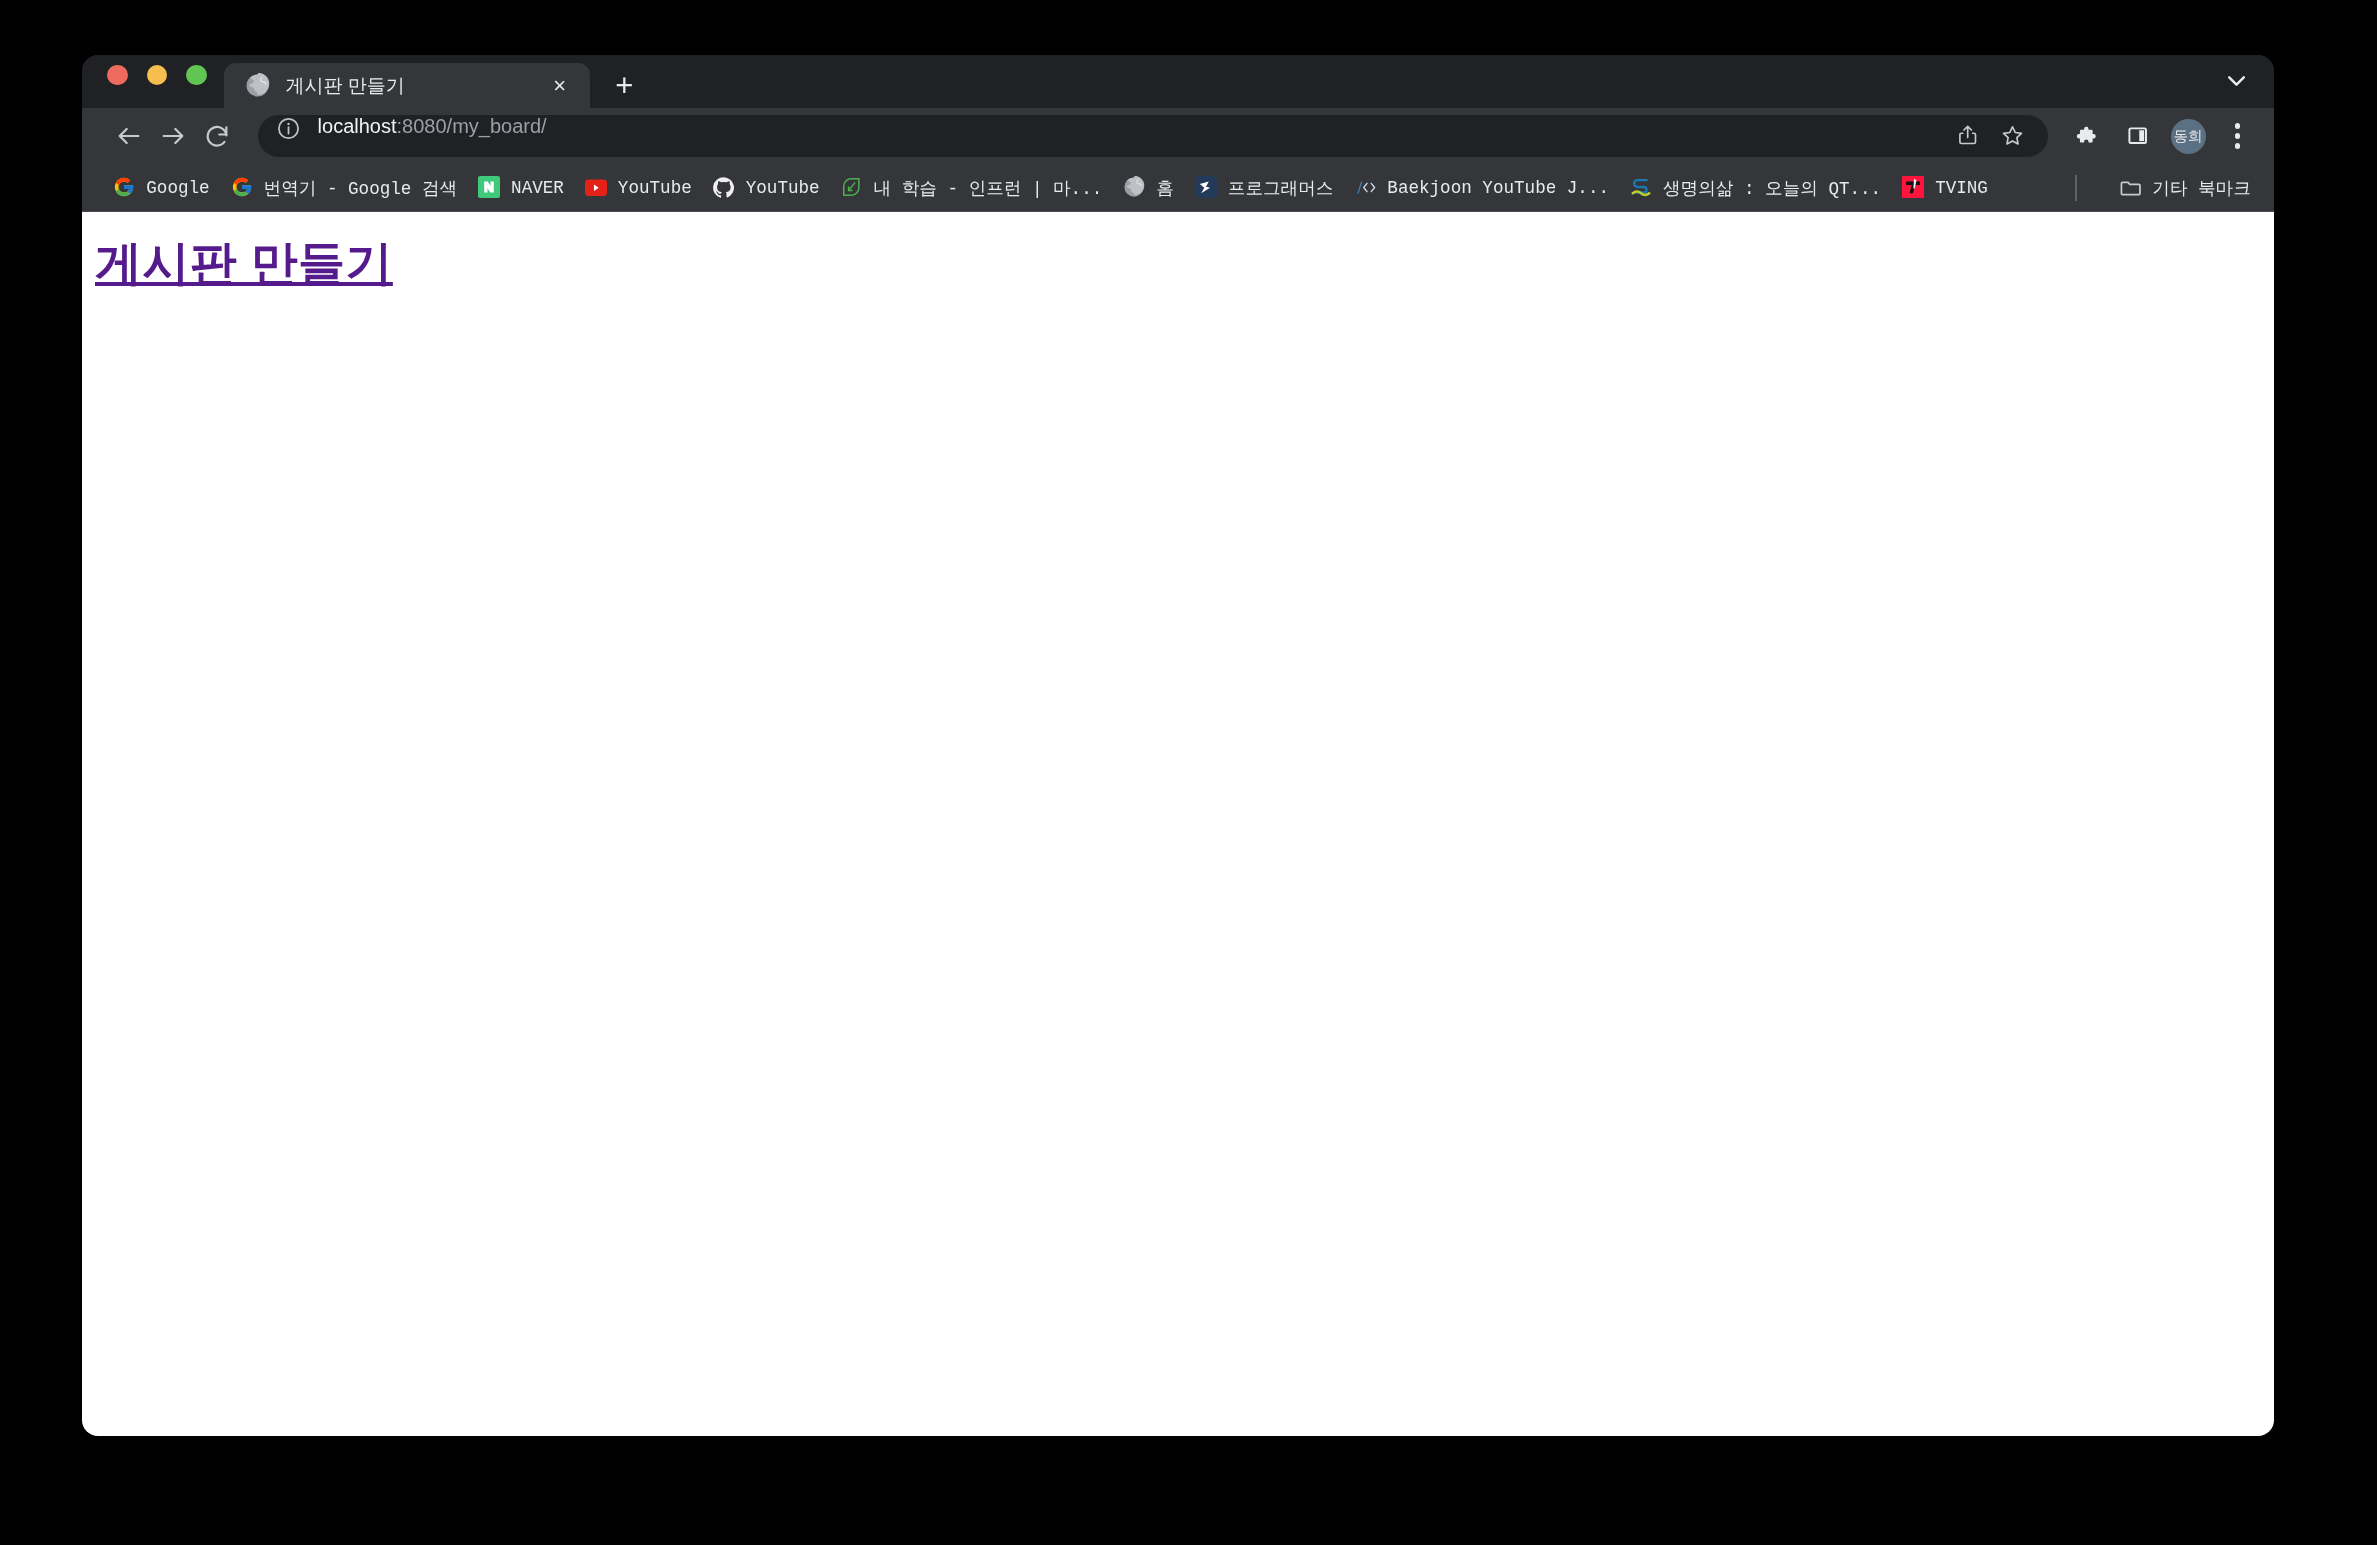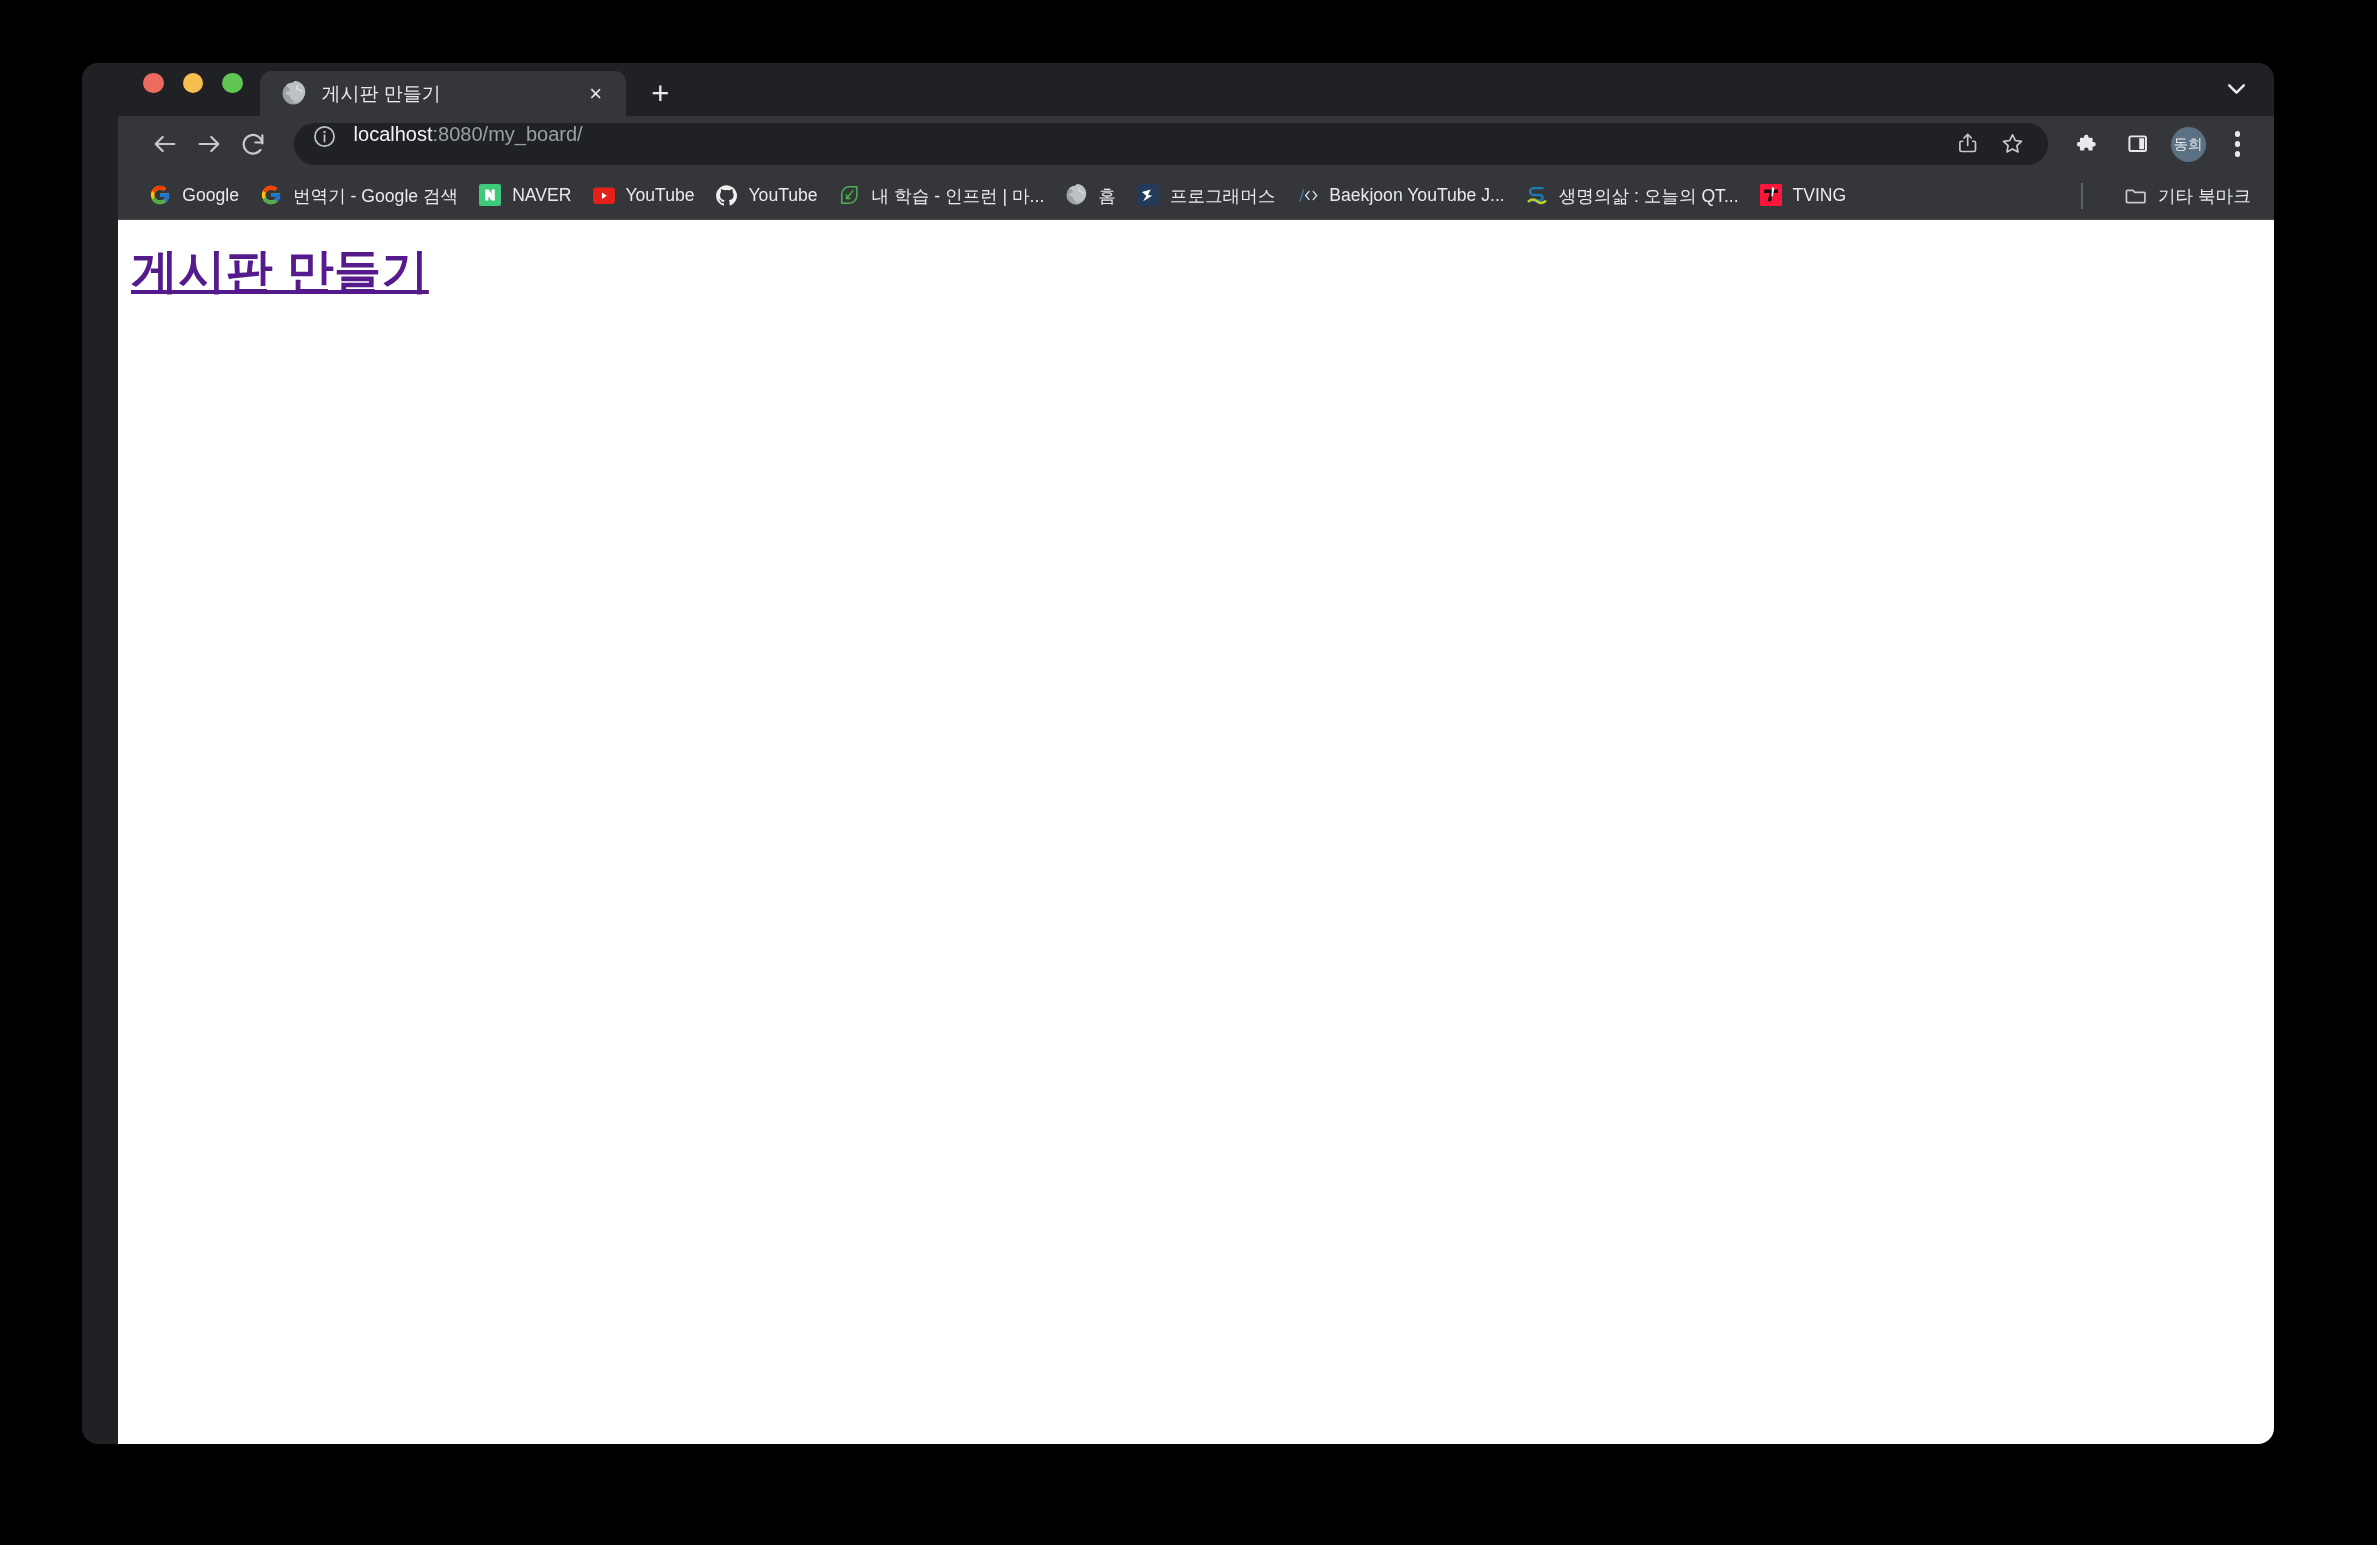--- a/index.html
+++ b/index.html
@@ -6,28 +6,27 @@
   html, body {
     width: 2377px; height: 1546px;
     background: #000000;
     font-family: "Liberation Sans", "DejaVu Sans", sans-serif;
     overflow: hidden;
   }
 
   
   #browser-window {
     position: absolute;
-    left: 82px; top: 63px;
+    left: 82px; top: 55px;
     width: 2192px; height: 1381px;
     background: #202124;
     border-radius: 16px;
     overflow: hidden;
     display: flex;
     flex-direction: column;
-    padding-left: 36px;
   }
 
   
   #tab-strip {
     height: 53px;
     background: #202124;
     position: relative;
     flex: 0 0 auto;
     display: flex;
     align-items: flex-end;
@@ -172,20 +171,21 @@
 
   
   #bookmarks-bar {
     height: 48px;
     background: #35363A;
     display: flex;
     align-items: center;
     padding: 0 13px 0 20.5px;
     flex: 0 0 auto;
     border-bottom: 0.7px solid #4A4B4F;
+    font-family: Liberation Mono, monospace;
   }
   .bookmark {
     display: flex;
     align-items: center;
     height: 37px;
     padding: 0 10.2px;
     border-radius: 5.9px;
     flex: 0 0 auto;
   }
   .bm-icon {

